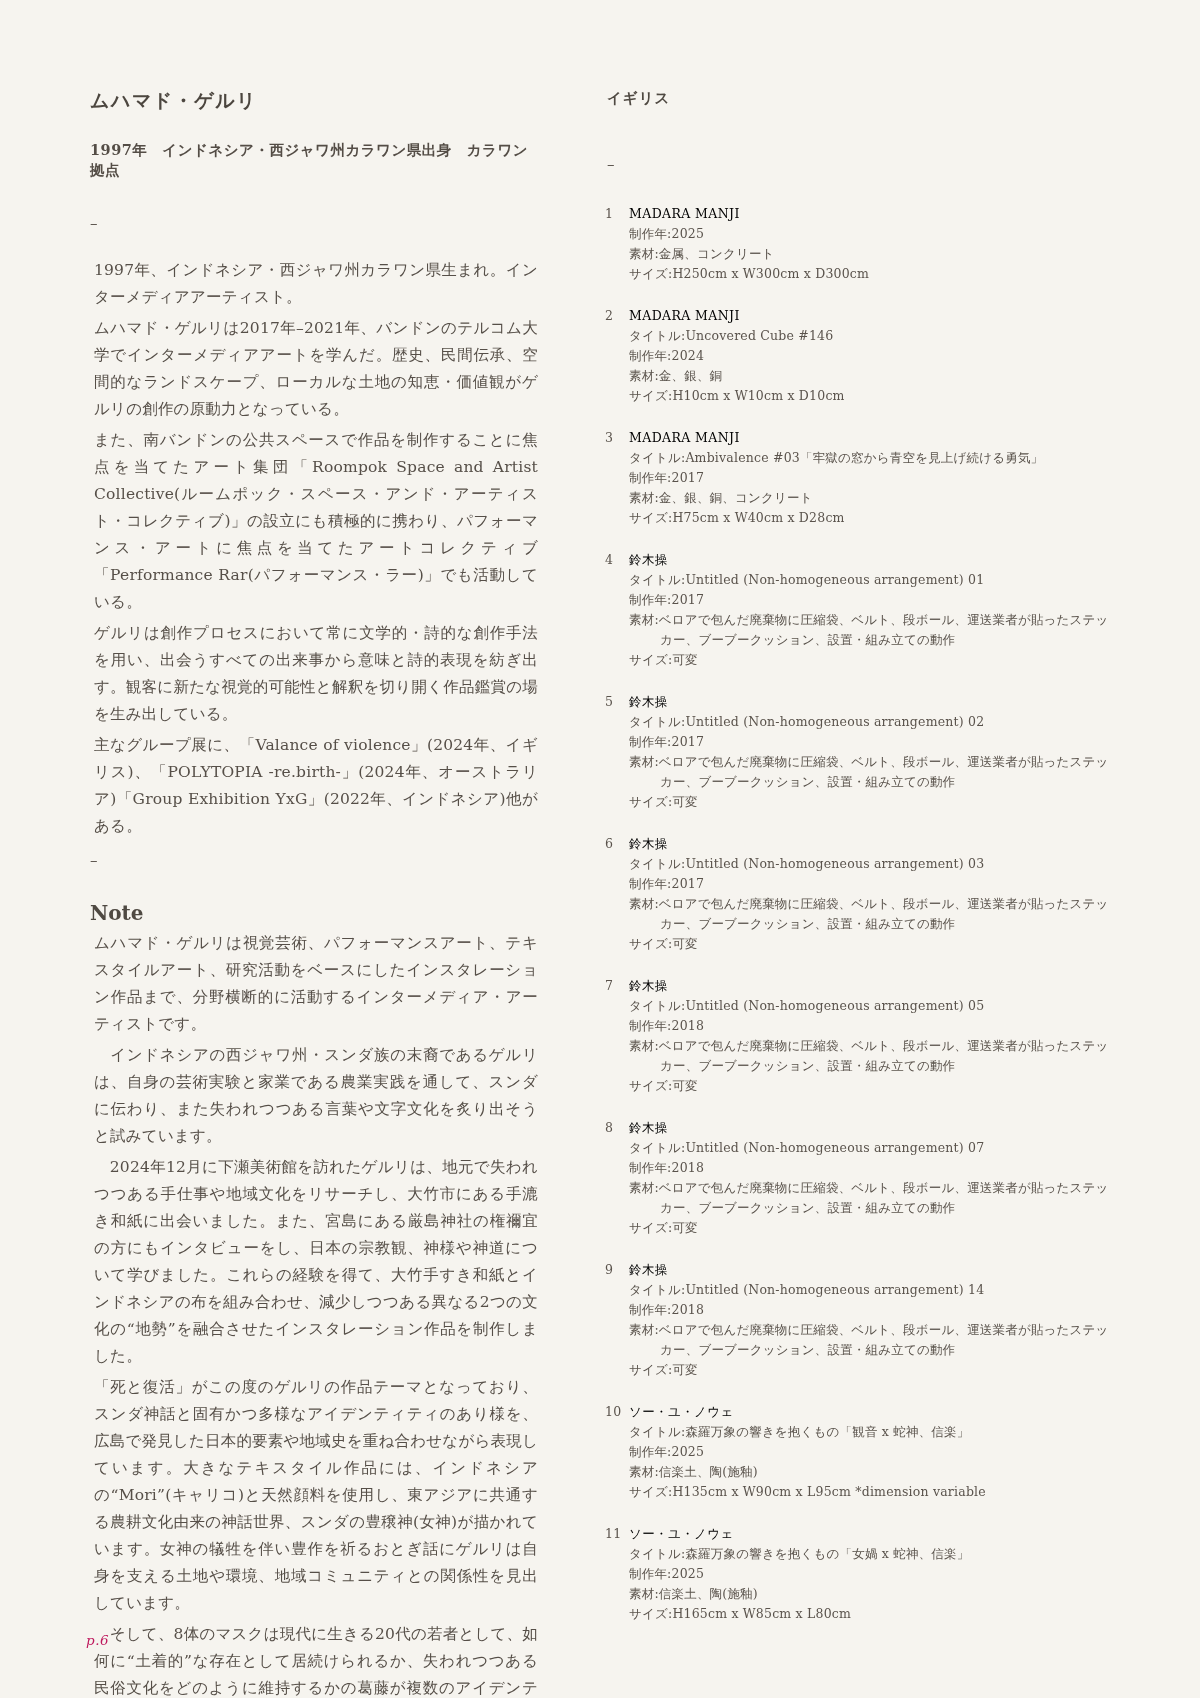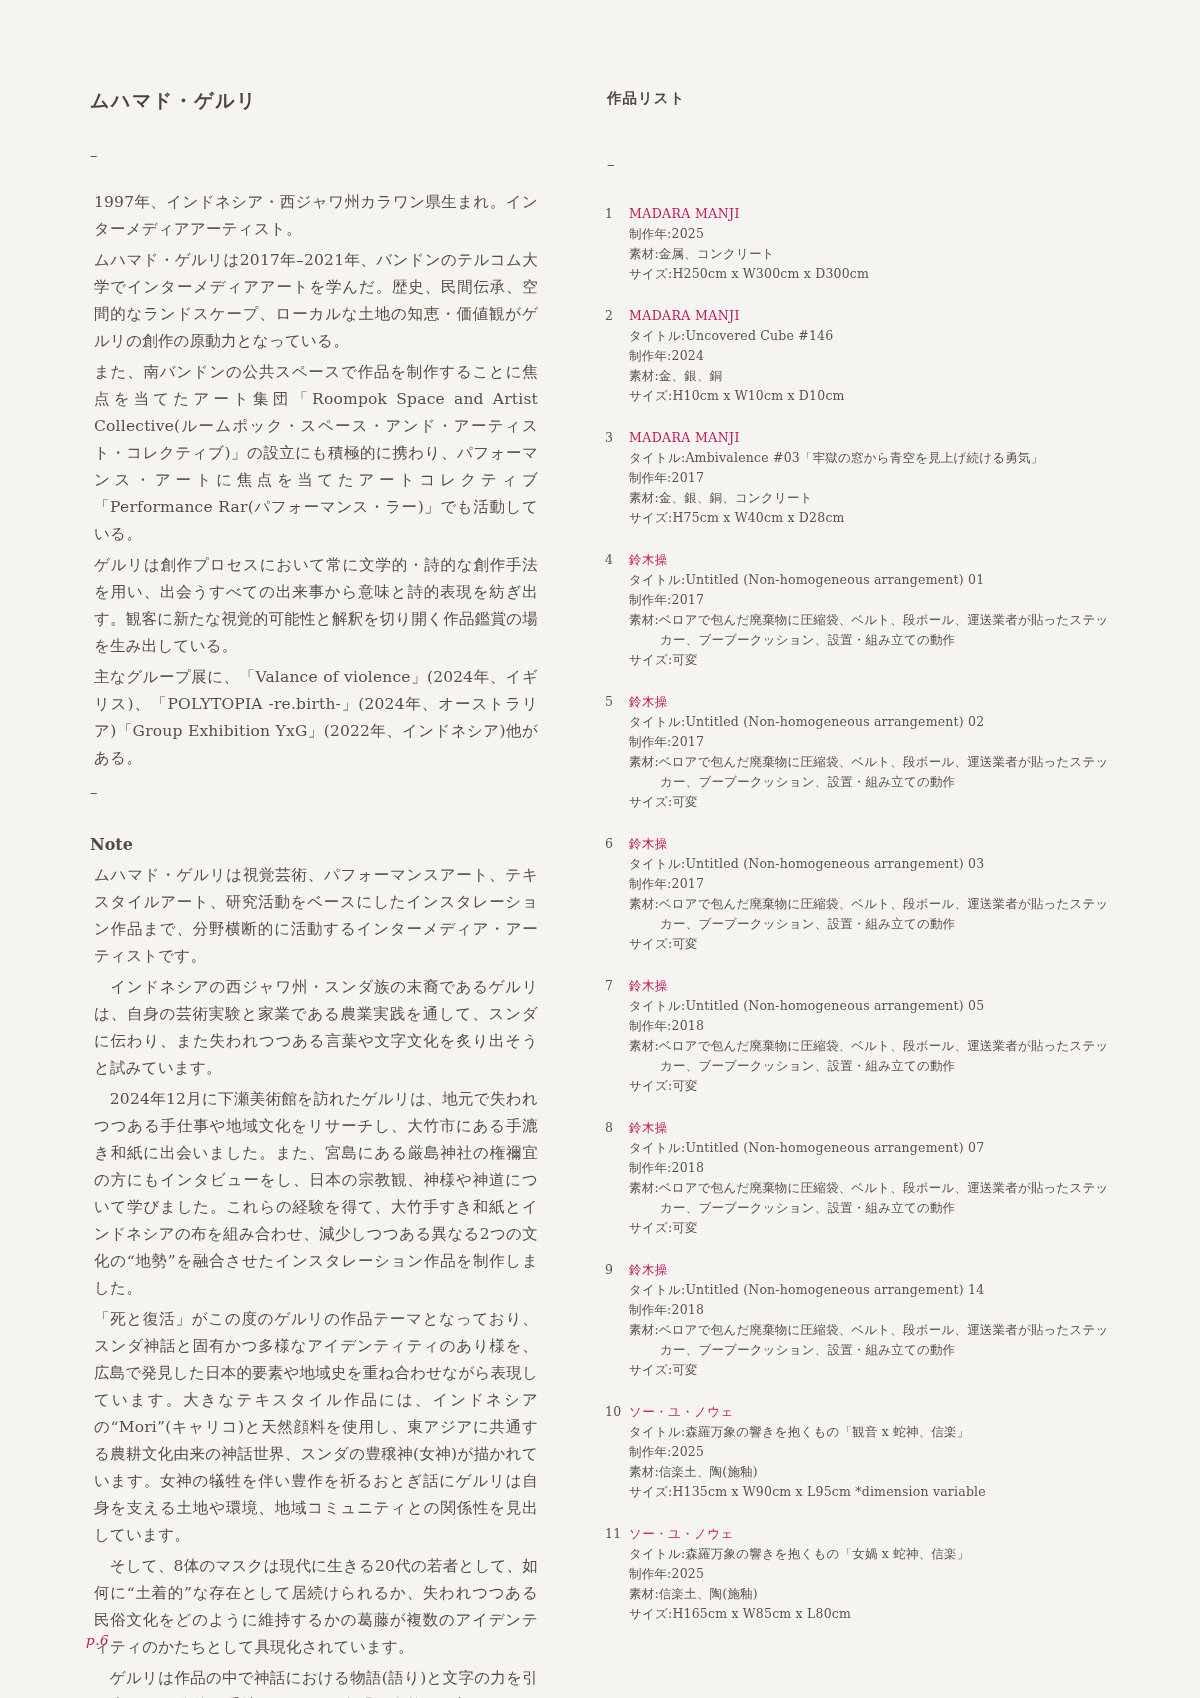--- a/index.html
+++ b/index.html
@@ -26,21 +26,21 @@
   }
   .divider { font-size: 15px; line-height: 20px; color: #5a534c; }
   .col-left .divider.first  { margin-top: 33px; }
   .col-left .divider.second { margin-top: 10px; }
   .bio { margin-top: 24px; }
   .bio p, .note p {
     margin: 4px; font-size: 15.5px; line-height: 27px; letter-spacing: 0.2px;
     text-align: justify; color: #564f48;
   }
   .note-heading {
-    margin-top: 30px; font-size: 16px; font-weight: 600; line-height: 26px; color: #4f4942;
+    margin-top: 30px; font-size: 20px; font-weight: 600; line-height: 26px; color: #4f4942;
   }
   .note { margin-top: 0; }
   .page-number {
     position: absolute; left: 86px; top: 1632px;
     font-style: italic; font-size: 13.5px; color: #be185d; letter-spacing: 0.5px;
   }
 
   
   .col-right {
     position: absolute; left: 604px; top: 88px; width: 512px;
@@ -49,30 +49,31 @@
     margin: 0 0 0 3px; font-size: 14.5px; font-weight: 700; letter-spacing: 1px; color: #4f4942;
     line-height: 19px;
   }
   .col-right .divider { margin: 47px 0 0 3px; }
   ol.works { list-style: none; margin: 30px 0 0 0; padding: 0; }
   .work {
     position: relative; padding-left: 25px; margin-bottom: 22px;
     font-size: 12.5px; line-height: 20px; letter-spacing: 0.2px; color: #5a534c;
   }
   .work-num { position: absolute; left: 1px; top: 0; }
-  .work-artist { letter-spacing: 0.4px; color: #be185d; }
+  .work-artist { letter-spacing: 0.4px; color: #000000; }
   .wline { padding-left: 31px; text-indent: -31px; text-align: left; }
 </style>
 </head>
 <body>
 
 <div class="page">
 
   <div class="col-left">
     <h1 class="artist-name">ムハマド・ゲルリ</h1>
+    <div class="artist-subtitle">1997年　インドネシア・西ジャワ州カラワン県出身　カラワン拠点</div>
     <div class="divider first">–</div>
     <div class="bio">
         <p>1997年、インドネシア・西ジャワ州カラワン県生まれ。インターメディアアーティスト。</p>
         <p>ムハマド・ゲルリは2017年–2021年、バンドンのテルコム大学でインターメディアアートを学んだ。歴史、民間伝承、空間的なランドスケープ、ローカルな土地の知恵・価値観がゲルリの創作の原動力となっている。</p>
         <p>また、南バンドンの公共スペースで作品を制作することに焦点を当てたアート集団「Roompok Space and Artist Collective(ルームポック・スペース・アンド・アーティスト・コレクティブ)」の設立にも積極的に携わり、パフォーマンス・アートに焦点を当てたアートコレクティブ「Performance Rar(パフォーマンス・ラー)」でも活動している。</p>
         <p>ゲルリは創作プロセスにおいて常に文学的・詩的な創作手法を用い、出会うすべての出来事から意味と詩的表現を紡ぎ出す。観客に新たな視覚的可能性と解釈を切り開く作品鑑賞の場を生み出している。</p>
         <p>主なグループ展に、「Valance of violence」(2024年、イギリス)、「POLYTOPIA -re.birth-」(2024年、オーストラリア)「Group Exhibition YxG」(2022年、インドネシア)他がある。</p>
       </div>
     <div class="divider second">–</div>
     <div class="note-heading">Note</div>
@@ -80,21 +81,21 @@
         <p>ムハマド・ゲルリは視覚芸術、パフォーマンスアート、テキスタイルアート、研究活動をベースにしたインスタレーション作品まで、分野横断的に活動するインターメディア・アーティストです。</p>
         <p>　インドネシアの西ジャワ州・スンダ族の末裔であるゲルリは、自身の芸術実験と家業である農業実践を通して、スンダに伝わり、また失われつつある言葉や文字文化を炙り出そうと試みています。</p>
         <p>　2024年12月に下瀬美術館を訪れたゲルリは、地元で失われつつある手仕事や地域文化をリサーチし、大竹市にある手漉き和紙に出会いました。また、宮島にある厳島神社の権禰宜の方にもインタビューをし、日本の宗教観、神様や神道について学びました。これらの経験を得て、大竹手すき和紙とインドネシアの布を組み合わせ、減少しつつある異なる2つの文化の“地勢”を融合させたインスタレーション作品を制作しました。</p>
         <p>「死と復活」がこの度のゲルリの作品テーマとなっており、スンダ神話と固有かつ多様なアイデンティティのあり様を、広島で発見した日本的要素や地域史を重ね合わせながら表現しています。大きなテキスタイル作品には、インドネシアの“Mori”(キャリコ)と天然顔料を使用し、東アジアに共通する農耕文化由来の神話世界、スンダの豊穣神(女神)が描かれています。女神の犠牲を伴い豊作を祈るおとぎ話にゲルリは自身を支える土地や環境、地域コミュニティとの関係性を見出しています。</p>
         <p>　そして、8体のマスクは現代に生きる20代の若者として、如何に“土着的”な存在として居続けられるか、失われつつある民俗文化をどのように維持するかの葛藤が複数のアイデンティティのかたちとして具現化されています。</p>
         <p>　ゲルリは作品の中で神話における物語(語り)と文字の力を引き出し、現代的な手法をもって、人間が自然の一部であるということ、そして、神話自体が私たちの生きる目的を持続させる世界共通の容れ物であることを気づかせてくれます。</p>
       </div>
   </div>
 
   <div class="col-right">
-    <div class="works-heading">作品リスト</div>
+    <div class="works-heading">イギリス</div>
     <div class="divider">–</div>
     <ol class="works">
         <li class="work">
           <div><span class="work-num">1</span><span class="work-artist">MADARA MANJI</span></div>
           <div class="wline">制作年:2025</div>
           <div class="wline">素材:金属、コンクリート</div>
           <div class="wline">サイズ:H250cm x W300cm x D300cm</div>
         </li>
         <li class="work">
           <div><span class="work-num">2</span><span class="work-artist">MADARA MANJI</span></div>

